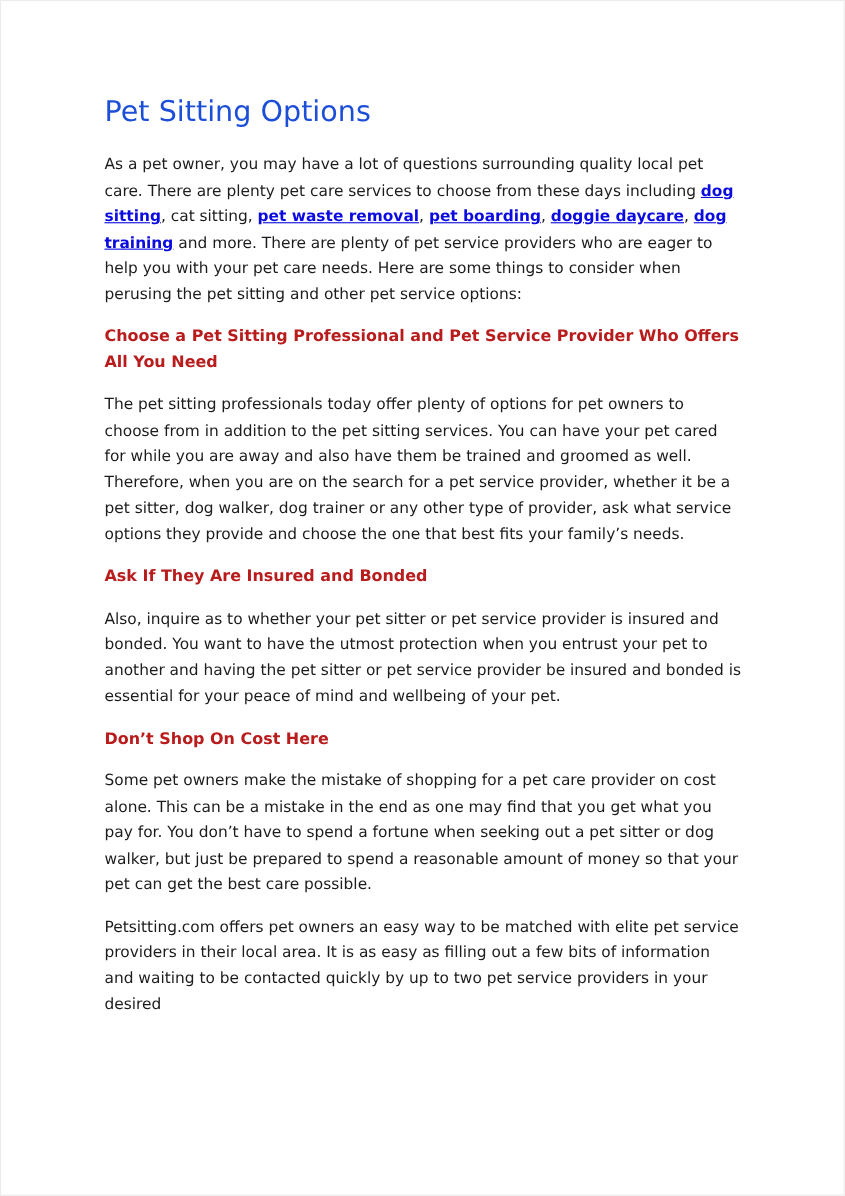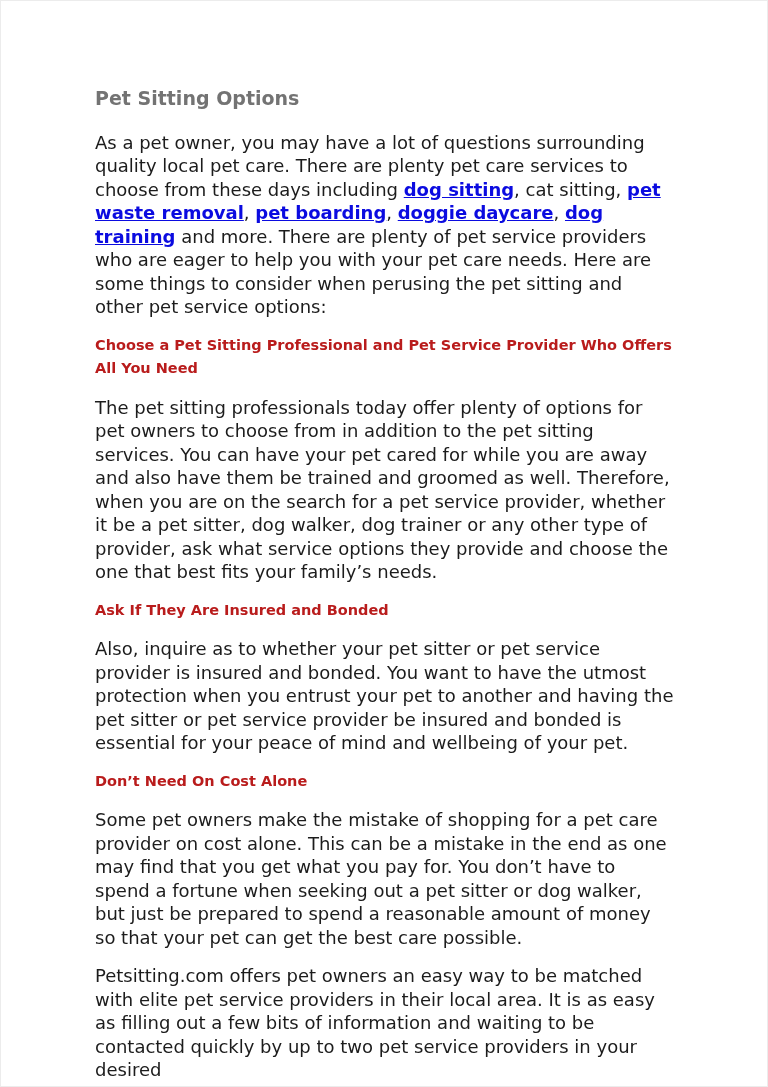--- a/index.html
+++ b/index.html
@@ -14,28 +14,28 @@
     font-family: "DejaVu Sans", "Liberation Sans", sans-serif;
     color: #1c1c1c;
     box-sizing: border-box;
     border: 1px solid #ececec;
   }
   .page {
     padding: 86px 92px 0 94px;
     box-sizing: border-box;
   }
   .doc-title {
-    font-size: 19px;
-    font-weight: bold;
-    color: #737373;
+    font-size: 26px;
+    font-weight: normal;
+    color: #1d4ed8;
     margin: 0 0 21px 0;
     line-height: 1.2;
   }
   .para {
-    font-size: 18px;
+    font-size: 14px;
     line-height: 23.5px;
     margin: 0 0 15px 0;
   }
   .subhead {
     font-size: 14.5px;
     font-weight: bold;
     color: #b91c1c;
     line-height: 23.5px;
     margin: 0 0 15px 0;
   }
@@ -57,20 +57,20 @@
 
   <h2 class="subhead">Choose a Pet Sitting Professional and Pet Service Provider Who Offers All You Need</h2>
 
 
   <p class="para">The pet sitting professionals today offer plenty of options for pet owners to choose from in addition to the pet sitting services. You can have your pet cared for while you are away and also have them be trained and groomed as well. Therefore, when you are on the search for a pet service provider, whether it be a pet sitter, dog walker, dog trainer or any other type of provider, ask what service options they provide and choose the one that best fits your family’s needs.</p>
 
   <h2 class="subhead">Ask If They Are Insured and Bonded</h2>
 
   <p class="para">Also, inquire as to whether your pet sitter or pet service provider is insured and bonded. You want to have the utmost protection when you entrust your pet to another and having the pet sitter or pet service provider be insured and bonded is essential for your peace of mind and wellbeing of your pet.</p>
 
-  <h2 class="subhead">Don’t Need On Cost Alone</h2>
+  <h2 class="subhead">Don’t Shop On Cost Here</h2>
 
   <p class="para">Some pet owners make the mistake of shopping for a pet care provider on cost alone. This can be a mistake in the end as one may find that you get what you pay for. You don’t have to spend a fortune when seeking out a pet sitter or dog walker, but just be prepared to spend a reasonable amount of money so that your pet can get the best care possible.</p>
 
 
   <p class="para">Petsitting.com offers pet owners an easy way to be matched with elite pet service providers in their local area. It is as easy as filling out a few bits of information and waiting to be contacted quickly by up to two pet service providers in your desired</p>
 
 </div>
 
 </body></html>

